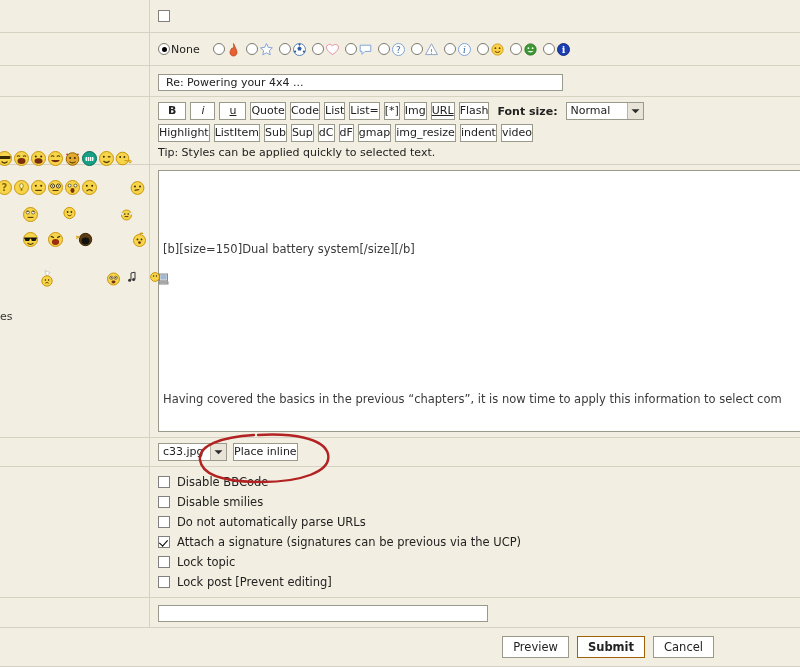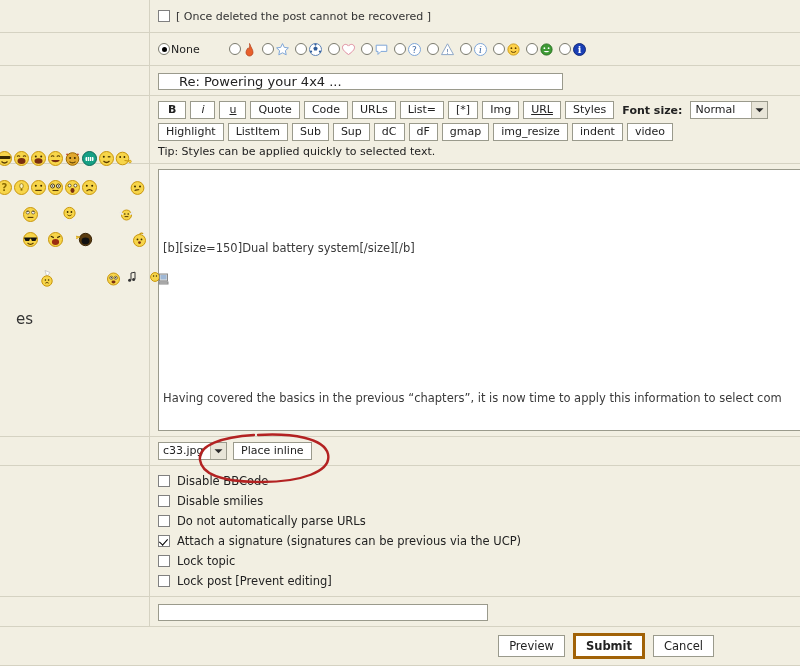--- a/index.html
+++ b/index.html
@@ -80,50 +80,50 @@
   }
   .radio.sel::after {
     content: "";
     position: absolute;
     left: 2.5px; top: 2.5px;
     width: 5px; height: 5px;
     border-radius: 50%;
     background: #000;
   }
   .icon-opt { display: flex; align-items: center; margin-right: 5px; }
-  .none-lbl { margin-right: 24px; color: #222; font-size: 11px; }
+  .none-lbl { margin-right: 8px; color: #222; font-size: 11px; }
 
   
   .picon { width: 15px; height: 15px; display: inline-block; position: relative; }
   .picon svg { display: block; }
 
   
   .subject-input {
     width: 405px; height: 17px;
     border: 1px solid #9A9A8C;
     background: #FFFFFF;
     font-family: "DejaVu Sans", sans-serif;
-    font-size: 13px;
+    font-size: 11px;
     color: #222;
-    padding: 1px 20px;
+    padding: 1px 7px;
     box-sizing: border-box;
     line-height: 15px;
   }
 
   
   .tb-row { display: flex; align-items: center; flex-wrap: nowrap; gap: 4px; margin-bottom: 4px; }
   .tb-btn {
     border: 1px solid #9A9A8C;
     background: #FFFFFF;
     font-family: "DejaVu Sans", sans-serif;
     font-size: 11px;
     color: #222;
     height: 18px;
     line-height: 16px;
-    padding: 0 7px;
+    padding: 0 0;
     box-sizing: border-box;
     white-space: nowrap;
     cursor: default;
   }
   .tb-btn.bold { font-weight: bold; padding: 0 9px; }
   .tb-btn.ital { font-style: italic; padding: 0 10px; }
   .tb-btn.und  { text-decoration: underline; padding: 0 9px; }
   .tb-btn.url  { text-decoration: underline; }
   .fs-label { font-size: 11px; font-weight: bold; color: #222; margin-left: 4px; margin-right: 4px; white-space: nowrap; }
   .fs-select {
@@ -197,39 +197,39 @@
   }
   .sbtn {
     border: 1px solid #9A9A8C;
     background: #FFFFFF;
     font-family: "DejaVu Sans", sans-serif;
     font-size: 11.5px;
     color: #222;
     padding: 3px 10px;
     cursor: default;
   }
-  .sbtn.primary { font-weight: bold; border: 3px solid #a16207; }
+  .sbtn.primary { font-weight: bold; border: 1px solid #a16207; }
 
   
   .smilies {
     position: absolute;
     left: 0; top: 150px;
     width: 148px;
     height: 178px;
   }
   .sm-row { display: flex; align-items: flex-start; }
   .sm {
     width: 17px; height: 17px;
     display: inline-block;
     position: relative;
   }
   .smilies-more {
     position: absolute;
-    left: 16px; top: 310px;
-    font-size: 15px;
+    left: 0px; top: 310px;
+    font-size: 11px;
     color: #333;
     text-align: right;
   }
 
   
   .annot {
     position: absolute;
     left: 196px; top: 432px;
     width: 140px; height: 52px;
     pointer-events: none;
@@ -241,21 +241,20 @@
 <div id="page">
 
   <table class="form-table">
     <tbody>
 
       <tr>
         <td class="label-col"></td>
         <td class="content-col">
           <div class="chk-line">
             <span class="cbox"></span>
-            <span>[ Once deleted the post cannot be recovered ]</span>
           </div>
         </td>
       </tr>
 
       <tr>
         <td class="label-col"></td>
         <td class="content-col">
           <div class="icon-row">
 
             <span class="icon-opt">
@@ -390,26 +389,26 @@
       <tr>
         <td class="label-col"></td>
         <td class="content-col">
 
           <div class="tb-row">
             <button class="tb-btn bold">B</button>
             <button class="tb-btn ital">i</button>
             <button class="tb-btn und">u</button>
             <button class="tb-btn">Quote</button>
             <button class="tb-btn">Code</button>
-            <button class="tb-btn">URLs</button>
+            <button class="tb-btn">List</button>
             <button class="tb-btn">List=</button>
             <button class="tb-btn">[*]</button>
             <button class="tb-btn">Img</button>
             <button class="tb-btn url">URL</button>
-            <button class="tb-btn">Styles</button>
+            <button class="tb-btn">Flash</button>
             <span class="fs-label">Font size:</span>
             <span class="fs-select">
               <span class="val">Normal</span>
               <span class="arrow">
                 <svg width="9" height="6" viewBox="0 0 9 6">
                     <path d="M0.5 1.2h8L4.5 5.2z" fill="#2B2B2B"></path>
                   </svg>
               </span>
             </span>
           </div>

